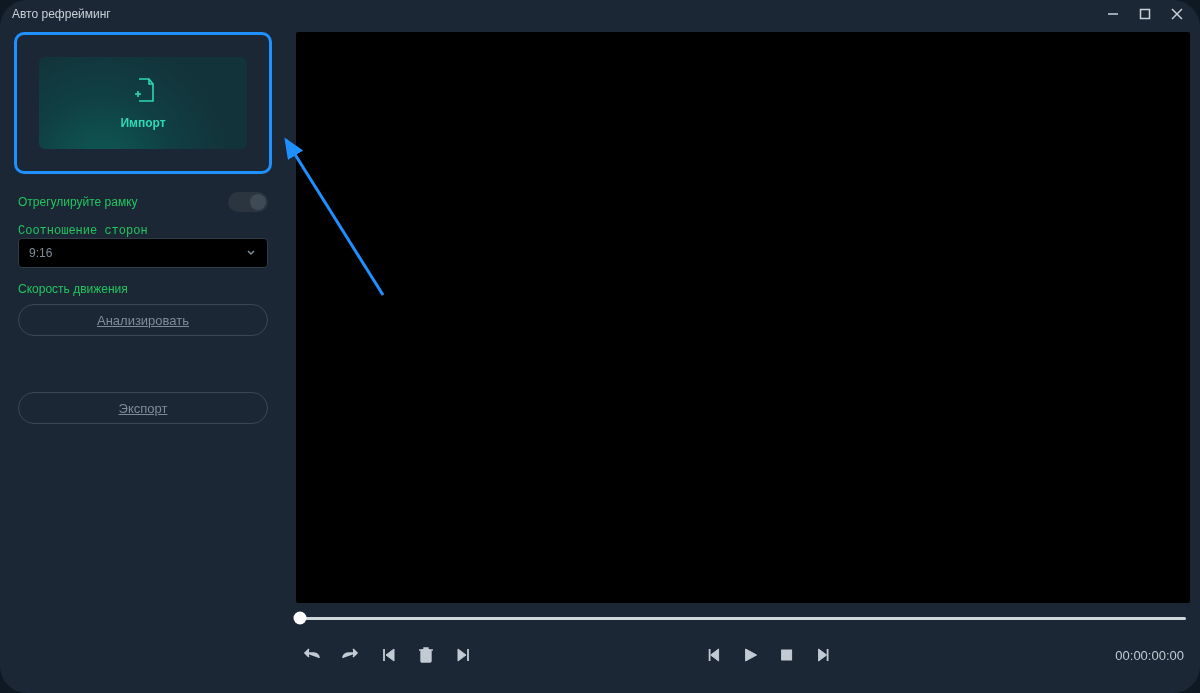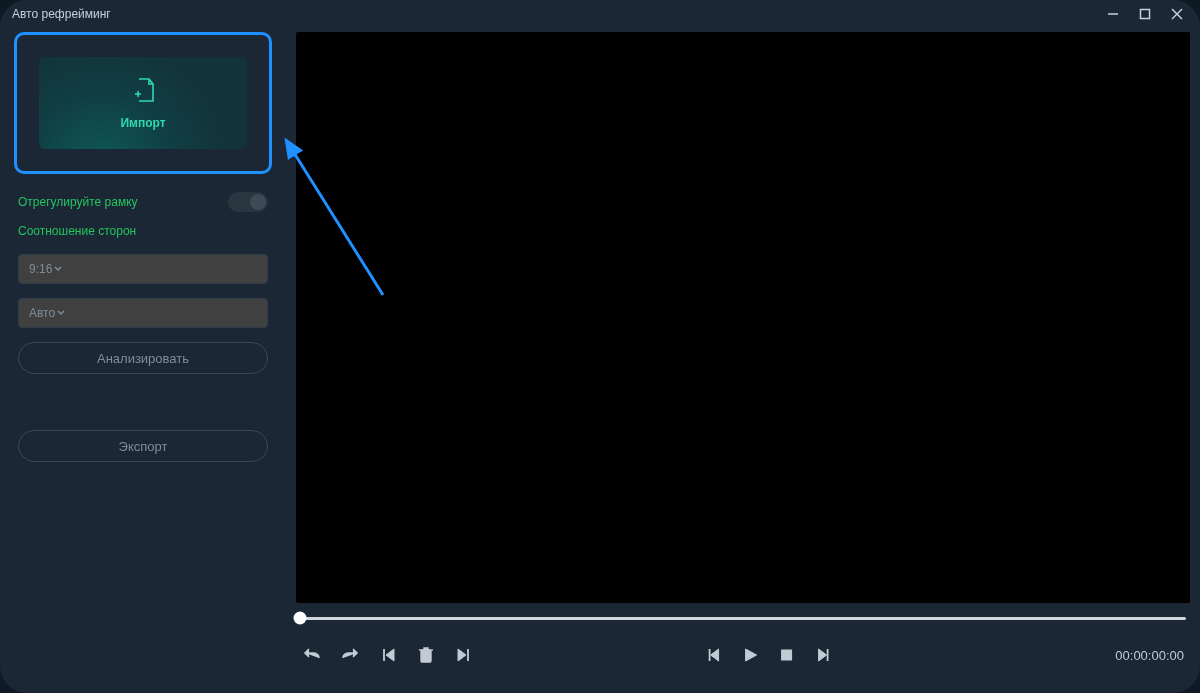--- a/index.html
+++ b/index.html
@@ -24,29 +24,29 @@
     color:#2fd8b0; cursor:pointer;
   }
   .import-btn .lbl { color:#2fd8b0; font-size:12px; font-weight:600; }
 
   .controls-group { margin-top:18px; padding:0 4px; }
   .row { display:flex; align-items:center; justify-content:space-between; margin-bottom:12px; }
   .dim-label { color:#22c55e; font-size:12px; }
   .toggle { width:40px; height:20px; border-radius:10px; background:#2a3540; position:relative; cursor:pointer; }
   .toggle .knob { position:absolute; right:2px; top:2px; width:16px; height:16px; border-radius:50%; background:#3e4a55; }
   .select {
-    width:100%; height:30px; background:#404040; border:1px solid #2f3b46; border-radius:4px;
-    color:#7f8c98; font-size:12px; display:flex; align-items:center; 
+    width:100%; height:30px; background:#000000; border:1px solid #2f3b46; border-radius:4px;
+    color:#7f8c98; font-size:12px; display:flex; align-items:center; justify-content:space-between;
     padding:0 10px; cursor:pointer; margin-bottom:14px;
   }
   .select svg { stroke:#7f8c98; }
   .pill-btn {
     width:100%; height:32px; border:1px solid #3a4753; border-radius:16px;
     color:#7f8c98; font-size:13px; display:flex; align-items:center; justify-content:center;
-    cursor:pointer; background:transparent; margin-top:6px;
+    cursor:pointer; background:transparent; margin-top:6px;text-decoration:underline;
   }
   .export-wrap { margin-top:38px; padding:12px 4px; }
 
   
   .preview-col { flex:1; display:flex; flex-direction:column; padding:4px 10px 8px 10px; }
   .video-area { flex:1; background:#000; border-radius:2px; }
 
   
   .bottom { height:82px; display:flex; flex-direction:column; }
   .scrubber { height:30px; display:flex; align-items:center; padding:0 4px; }
@@ -107,38 +107,31 @@
       </div>
 
       <div class="controls-group">
         <div class="row">
           <span class="dim-label">Отрегулируйте рамку</span>
           <div class="toggle">
               <div class="knob"></div>
             </div>
         </div>
 
-        <div class="dim-label" style="margin-bottom:16px;">Соотношение сторон</div>
+        <div class="dim-label" style="margin-bottom:0;font-family:Liberation Mono, monospace;">Соотношение сторон</div>
         <div class="select">
           <span>9:16</span>
           <span>
             <svg width="12" height="12" viewBox="0 0 12 12" fill="none" stroke-width="1.5">
                 <polyline points="3 5 6 8 9 5"></polyline>
               </svg>
           </span>
         </div>
 
-        <div class="select">
-          <span>Авто</span>
-          <span>
-            <svg width="12" height="12" viewBox="0 0 12 12" fill="none" stroke-width="1.5">
-                <polyline points="3 5 6 8 9 5"></polyline>
-              </svg>
-          </span>
-        </div>
+        <div class="dim-label" style="margin-bottom:8px;">Скорость движения</div>
 
         <button class="pill-btn">
           <span>Анализировать</span>
         </button>
       </div>
 
       <div class="export-wrap">
         <button class="pill-btn">
           <span>Экспорт</span>
         </button>

